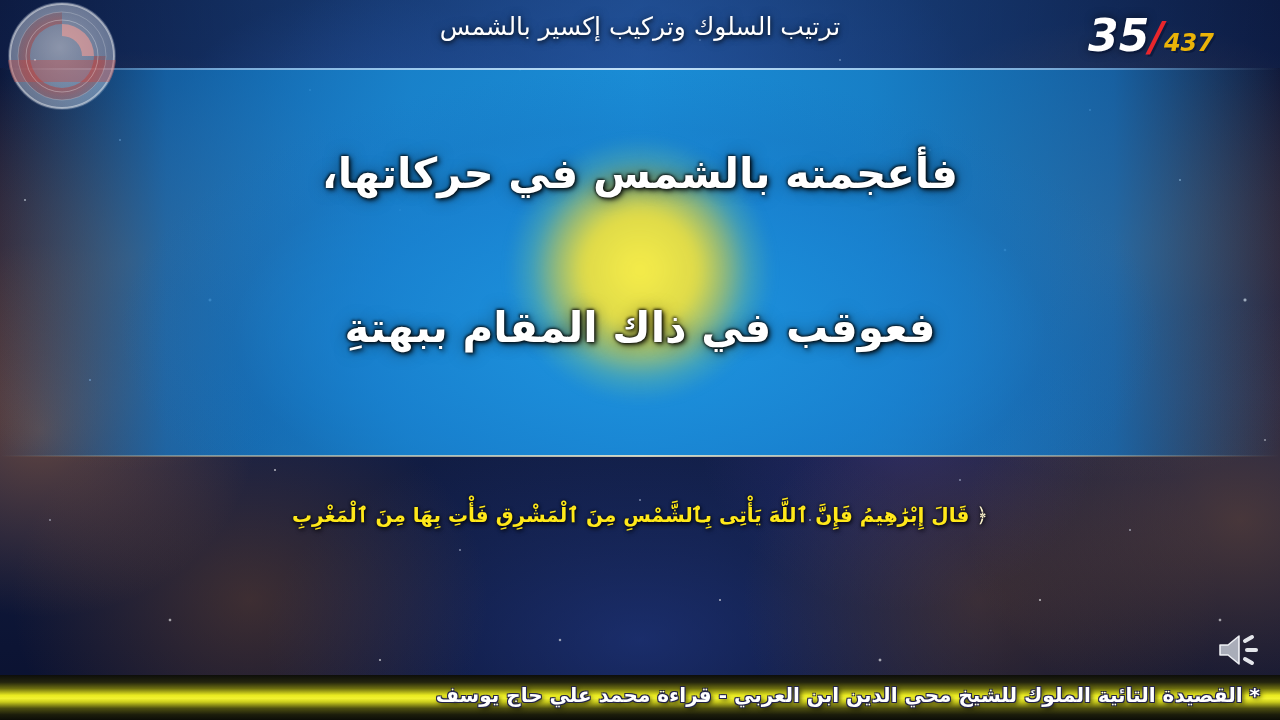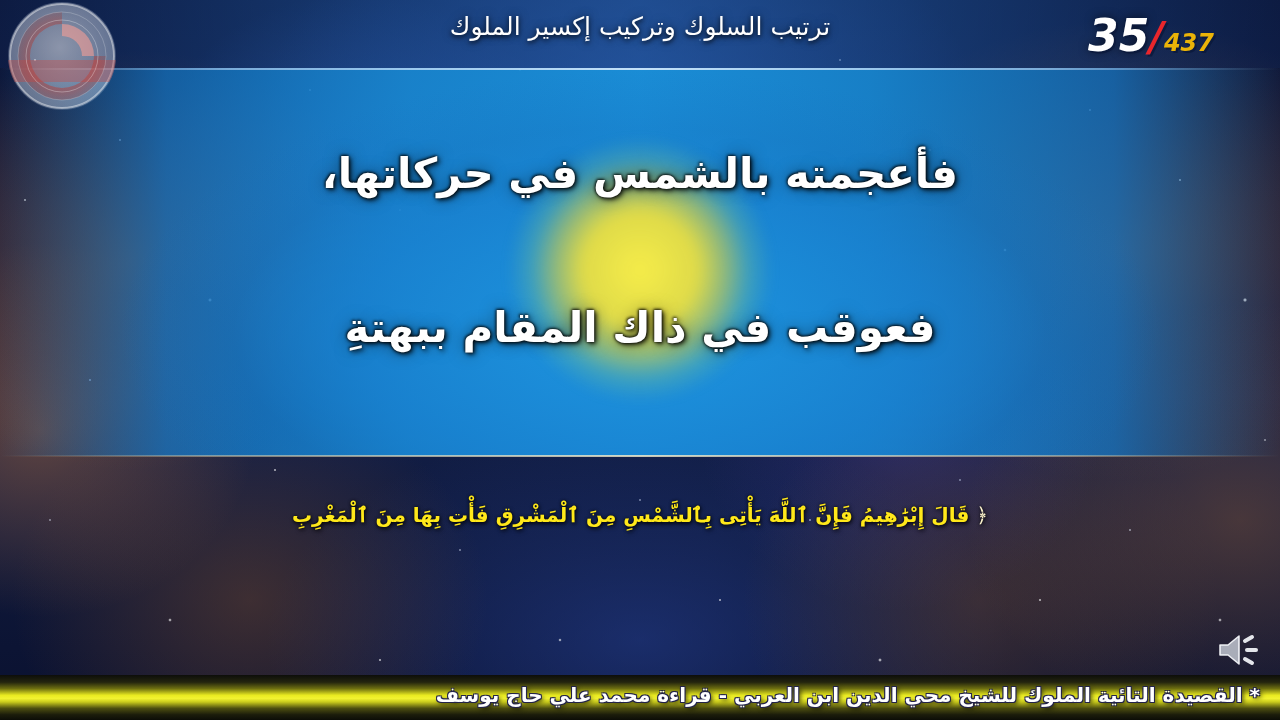--- a/index.html
+++ b/index.html
@@ -179,21 +179,21 @@
   <div class="nebula"></div>
   <div class="stars"></div>
 
   <div class="panel"></div>
   <div class="sunglow"></div>
   <div class="divider top"></div>
   <div class="divider bottom"></div>
 
   <div class="header">
     <div class="header-band"></div>
-    <div class="header-title">ترتيب السلوك وتركيب إكسير الملوك</div>
+    <div class="header-title">ترتيب السلوك وتركيب إكسير بالشمس</div>
     <div class="counter">
       <span class="cur">35</span><span class="sep">/</span><span class="tot">437</span>
     </div>
   </div>
 
   <div class="logo">
     <svg viewBox="0 0 108 108" width="108" height="108" aria-hidden="true">
       <defs>
         <radialGradient id="lgGlow" cx="50%" cy="52%" r="55%">
           <stop offset="0%" stop-color="#ff5a4a" stop-opacity="0.85"></stop>

